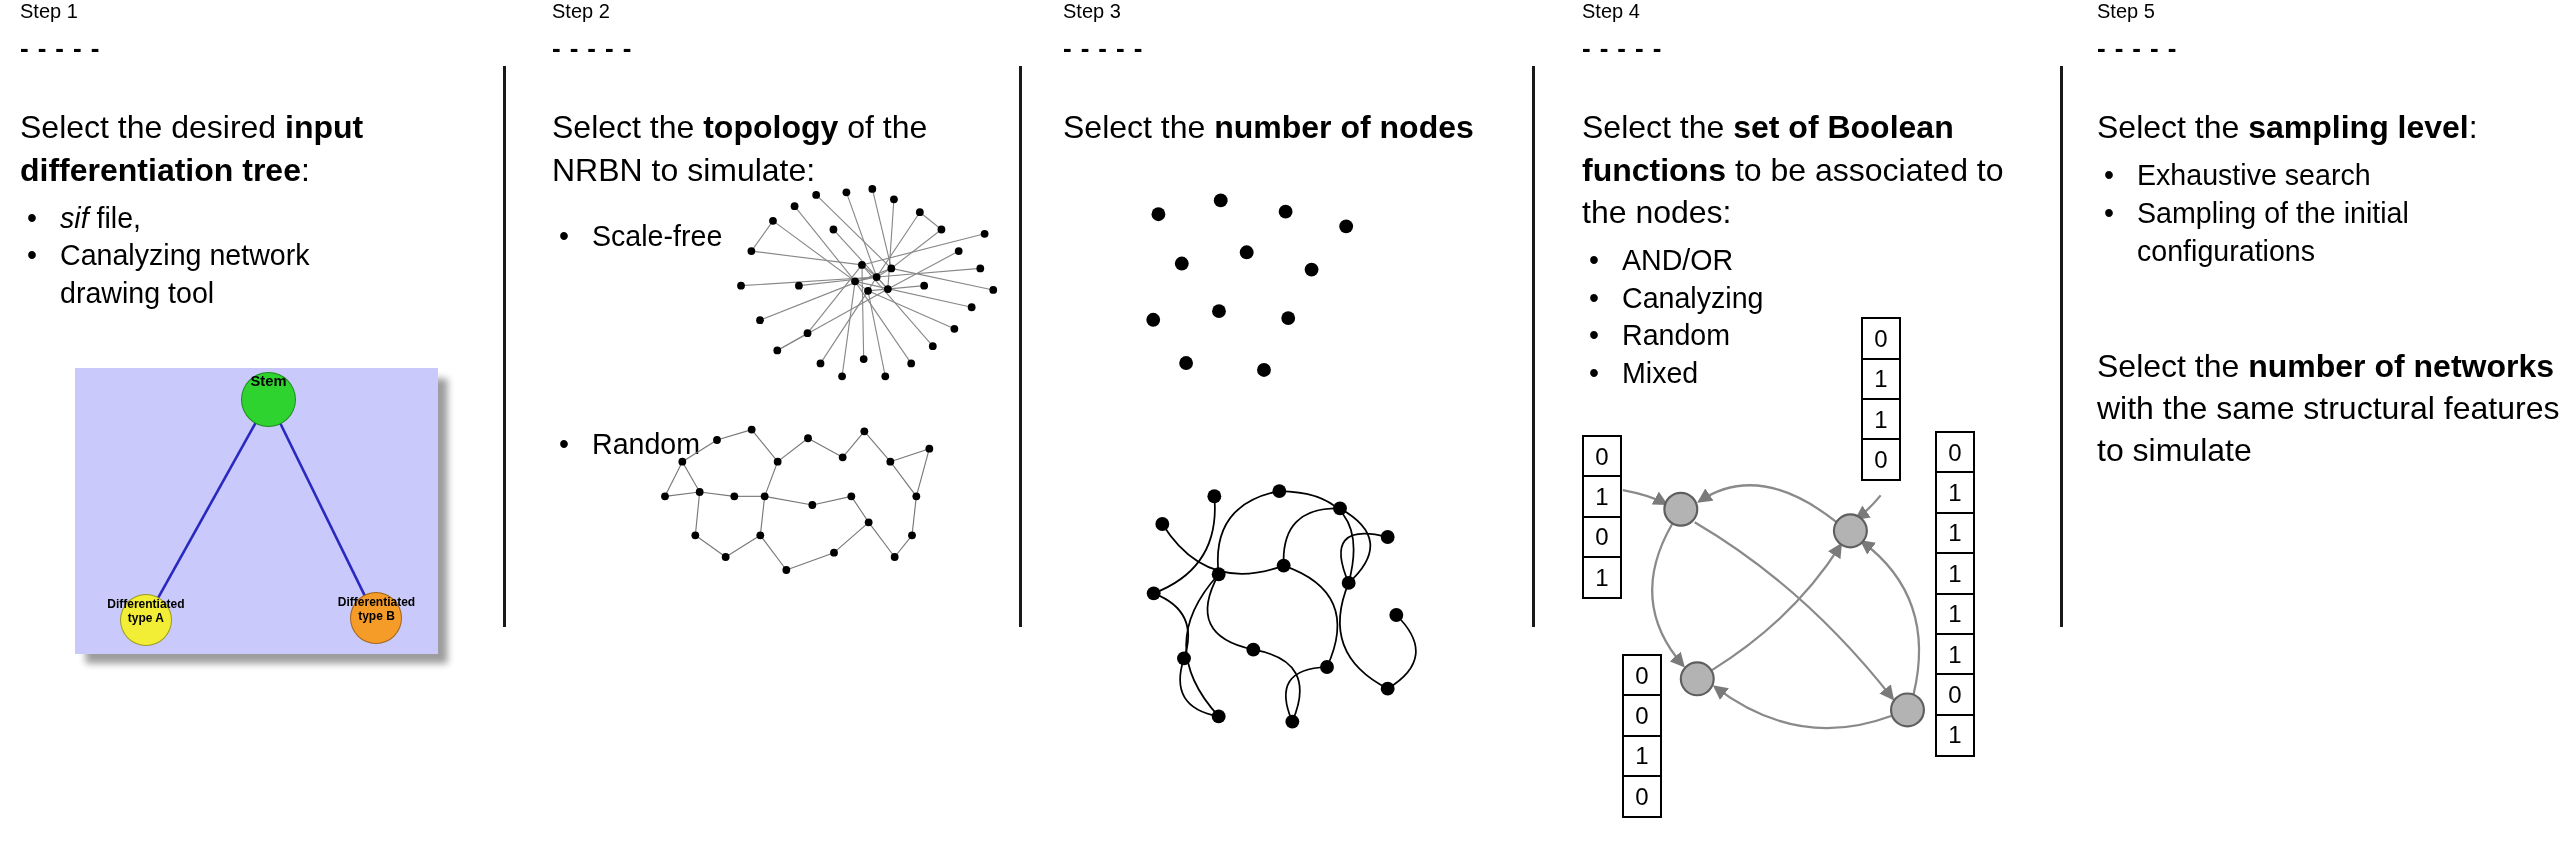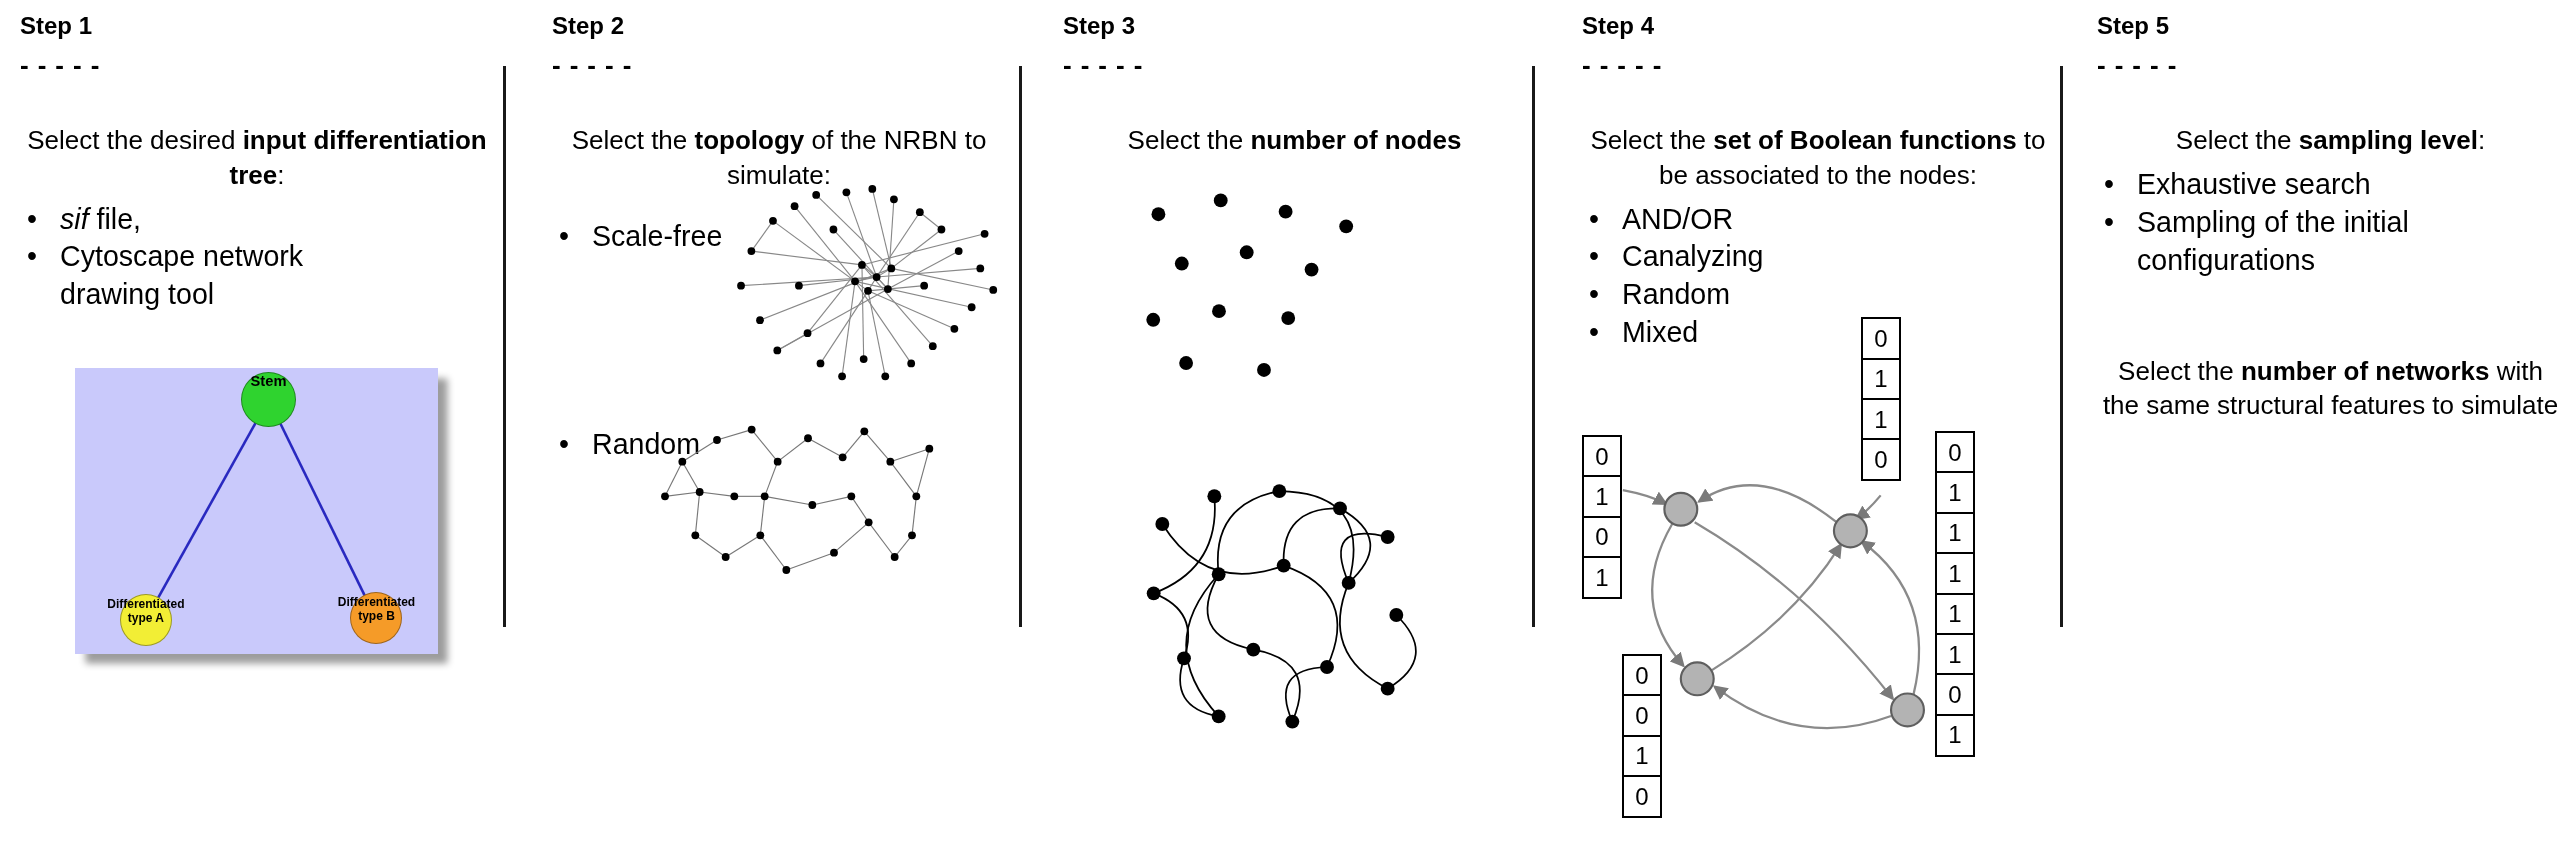--- a/index.html
+++ b/index.html
@@ -6,23 +6,23 @@
   html,body { width:2576px; height:851px; }
   body {
     background:#ffffff; color:#000;
     font-family:"Liberation Sans", sans-serif;
   }
   #root { position:relative; width:2576px; height:851px; overflow:hidden; }
 
   .col { position:absolute; top:0; height:851px; }
   .divider { position:absolute; top:66px; height:561px; width:2.6px; background:#191919; }
 
-  .step-title { font-size:24px; font-weight:bold; padding-top:12px; }
+  .step-title { font-size:20px; font-weight:normal; }
   .dashes { font-size:26px; font-weight:bold; margin-top:10.4px; letter-spacing:0.9px; }
-  .para { font-size:26px; line-height:1.32; margin-top:42px;text-align:center; }
+  .para { font-size:32px; line-height:1.32; margin-top:42px; }
   .bullets { margin-top:8.7px; }
   .bullet { display:flex; font-size:28.6px; line-height:1.32; align-items:flex-start; }
   .bullet .marker { width:40px; flex:none; padding-left:7px; }
   .bullet.abs { position:absolute; }
   .para-abs { position:absolute; font-size:28.6px; line-height:1.32; }
   i { font-style:italic; }
   b { font-weight:bold; }
 
   .illus { position:absolute; }
 
@@ -62,21 +62,21 @@
     <div class="step-title">Step 1</div>
     <div class="dashes">- - - - -</div>
     <p class="para"><span>Select the desired </span><b>input differentiation tree</b><span>:</span></p>
     <div class="bullets">
       <div class="bullet">
         <span class="marker">•</span>
         <span><i>sif</i><span> file,</span></span>
       </div>
       <div class="bullet">
         <span class="marker">•</span>
-        <span style="max-width:268px">Cytoscape network drawing tool</span>
+        <span style="max-width:268px">Canalyzing network drawing tool</span>
       </div>
     </div>
 
     <div class="tree" style="background: rgb(201, 201, 251);">
       <svg class="tree-edges" width="363" height="286" viewBox="0 0 420 330">
         <line x1="224" y1="36" x2="82" y2="291" stroke-width="3" stroke="#2929c0"></line>
         <line x1="224" y1="36" x2="348" y2="289" stroke-width="3" stroke="#2929c0"></line>
       </svg>
       <div class="tnode stem" style="background: rgb(47, 211, 47);">
         <span>Stem</span>

